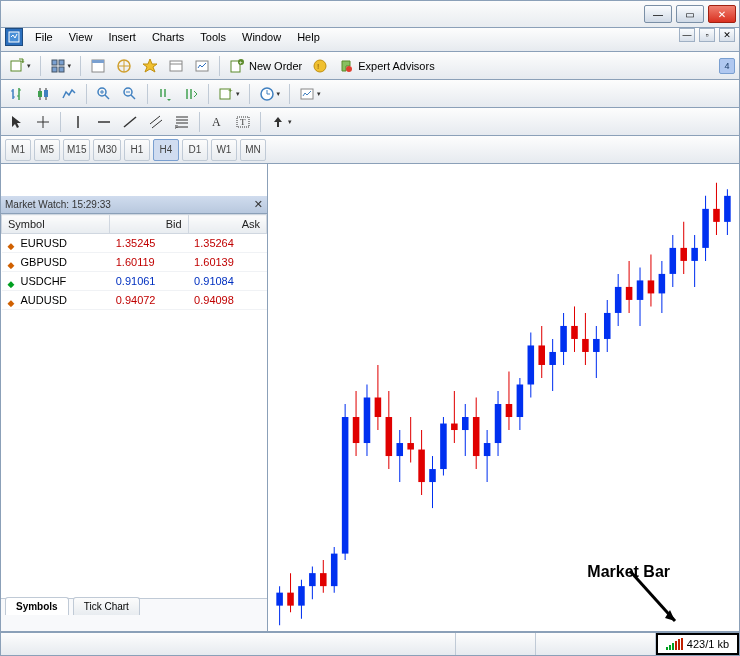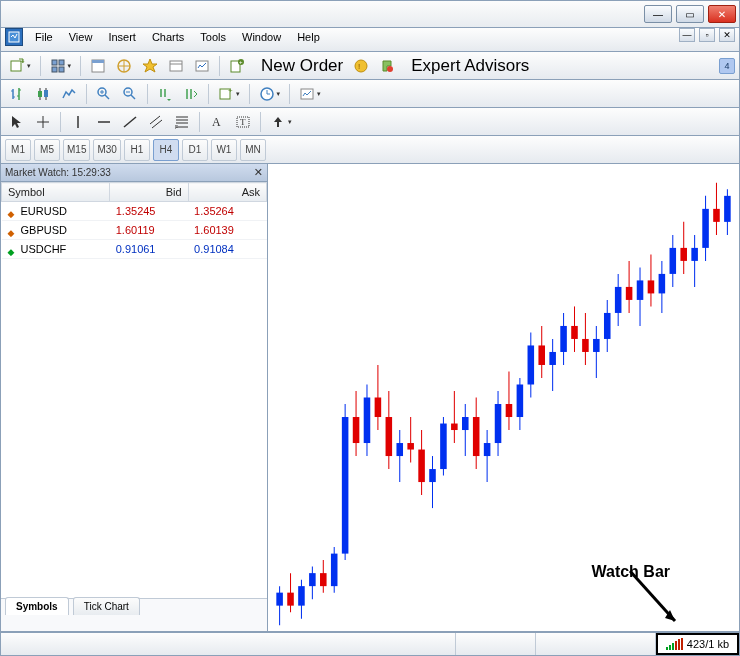--- a/index.html
+++ b/index.html
@@ -19,31 +19,31 @@
 .menubar .rightbtns { display:flex; gap:4px; align-items:center;}
 .menubar .rightbtns .sm { width:16px; height:14px; border:1px solid #9fb0c4; background:linear-gradient(#fafcfe,#d8e0ea); font-size:9px; display:flex; align-items:center; justify-content:center; cursor:pointer;}
 .app-icon { width:18px; height:18px; margin-right:4px; background:#2b6fbd; border:1px solid #1d4b80; display:inline-flex; align-items:center; justify-content:center;}
 .app-icon svg { width:12px; height:12px;}
 
 
 .toolbar { height: 28px; border: 1px solid #8ba0b8; border-top:none; background: linear-gradient(#fdfdfd,#e6eaef); display: flex; align-items: center; padding: 0 4px; gap: 2px;}
 .toolbar .sep { width:1px; height:20px; background:#c0cad6; margin:0 3px;}
 .tbtn { min-width:22px; height:22px; border:1px solid transparent; display:flex; align-items:center; justify-content:center; cursor:pointer; padding:0 3px; border-radius:2px;}
 .tbtn svg { width:16px; height:16px; display:block;}
-.tbtn .lbl { margin-left:16px; font-size:17px;}
+.tbtn .lbl { margin-left:4px; font-size:11px;}
 .tbtn .dd { margin-left:2px; font-size:7px; color:#333;}
 .toolbar.tf .tbtn { min-width:26px; height:22px; font-size:10px; color:#444; border:1px solid #c0cad6; background:linear-gradient(#fcfcfc,#e8ecf0); margin-right:1px;}
 .toolbar.tf .tbtn.active { background:#d0dcf0; border-color:#7a9fd0;}
 .toolbar .right { margin-left:auto; display:flex; align-items:center;}
 .small-badge { width:16px; height:16px; border:1px solid #7a9fd0; background:#b0c8f0; display:flex; align-items:center; justify-content:center; font-size:9px; color:#1a3b66; border-radius:2px;}
 
 
 .main { display:flex; height: calc(656px - 28px - 24px - 28px*4 - 24px); border:1px solid #8ba0b8; border-top:none; position:relative;}
 .market-watch { width:267px; border-right:1px solid #8ba0b8; display:flex; flex-direction:column; background:#fff;}
-.mw-header { height:18px; background:linear-gradient(#d0dcee,#b8c8de); border-bottom:1px solid #8ba0b8; display:flex; align-items:center; padding:0 4px; font-size:10px; color:#333; justify-content:space-between;}
+.mw-header { height:18px; background:linear-gradient(#d0dcee,#b8c8de); border-bottom:1px solid #8ba0b8; display:flex; align-items:center; padding:0 4px; font-size:10px; color:#333; justify-content:space-between;margin-top:32px;}
 .mw-header .x { cursor:pointer; font-size:11px;}
 .mw-table { flex:1; overflow:auto;}
 .mw-table table { width:100%; border-collapse:collapse; font-size:11px;}
 .mw-table th { background:linear-gradient(#fcfcfc,#e8ecf0); border:1px solid #d0d7e0; padding:3px 6px; text-align:left; font-weight:normal; color:#222;}
 .mw-table th.num { text-align:right;}
 .mw-table td { padding:3px 6px; border-bottom:1px solid #f0f2f5;}
 .mw-table td.num { }
 .mw-table .up { color:#0030c0;}
 .mw-table .down { color:#c00000;}
 .mw-table .sym-icon { display:inline-block; width:10px; height:10px; margin-right:3px; vertical-align:middle;}
@@ -360,20 +360,25 @@
             </tr>
             <tr>
               <td><span class="sym-icon downarr"></span>GBPUSD</td>
               <td class="num down">1.60119</td>
               <td class="num down">1.60139</td>
             </tr>
             <tr>
               <td><span class="sym-icon uparr"></span>USDCHF</td>
               <td class="num up">0.91061</td>
               <td class="num up">0.91084</td>
+            </tr>
+            <tr>
+              <td><span class="sym-icon downarr"></span>AUDUSD</td>
+              <td class="num down">0.94072</td>
+              <td class="num down">0.94098</td>
             </tr>
           </tbody>
       </table>
     </div>
     <div class="mw-tabs" id="mw-tabs">
         <div class="tab active">Symbols</div>
         <div class="tab">Tick Chart</div>
       </div>
   </div>
   <div class="chart">
@@ -459,21 +464,21 @@
         <line x1="427.3333333333333" y1="32.74285714285713" x2="427.3333333333333" y2="99.59999999999997" stroke="#0030f0" stroke-width="1"></line>
         <rect x="424.1333333333333" y="46.1142857142857" width="6.3999999999999995" height="40.1142857142857" fill="#0030f0"></rect>
         <line x1="437.99999999999994" y1="19.371428571428567" x2="437.99999999999994" y2="72.85714285714289" stroke="#e00000" stroke-width="1"></line>
         <rect x="434.79999999999995" y="46.1142857142857" width="6.3999999999999995" height="13.371428571428623" fill="#e00000"></rect>
         <line x1="448.66666666666663" y1="26.057142857143617" x2="448.66666666666663" y2="72.85714285714289" stroke="#0030f0" stroke-width="1"></line>
         <rect x="445.46666666666664" y="32.74285714285713" width="6.3999999999999995" height="26.74285714285719" fill="#0030f0"></rect>
       </svg>
   </div>
 </div>
 
-<div class="annotation">Watch Bar</div>
+<div class="annotation">Market Bar</div>
 <svg class="arrow-line" style="position:absolute; right:50px; bottom:20px; width:120px; height:70px;">
   <line x1="60" y1="5" x2="105" y2="55" stroke="#000" stroke-width="3"></line>
   <polygon points="105,55 95,52 100,44" fill="#000"></polygon>
 </svg>
 
 <div class="statusbar">
   <div class="pane flex"></div>
   <div class="pane" style="width:80px"></div>
   <div class="pane" style="width:120px"></div>
   <div class="conn">

